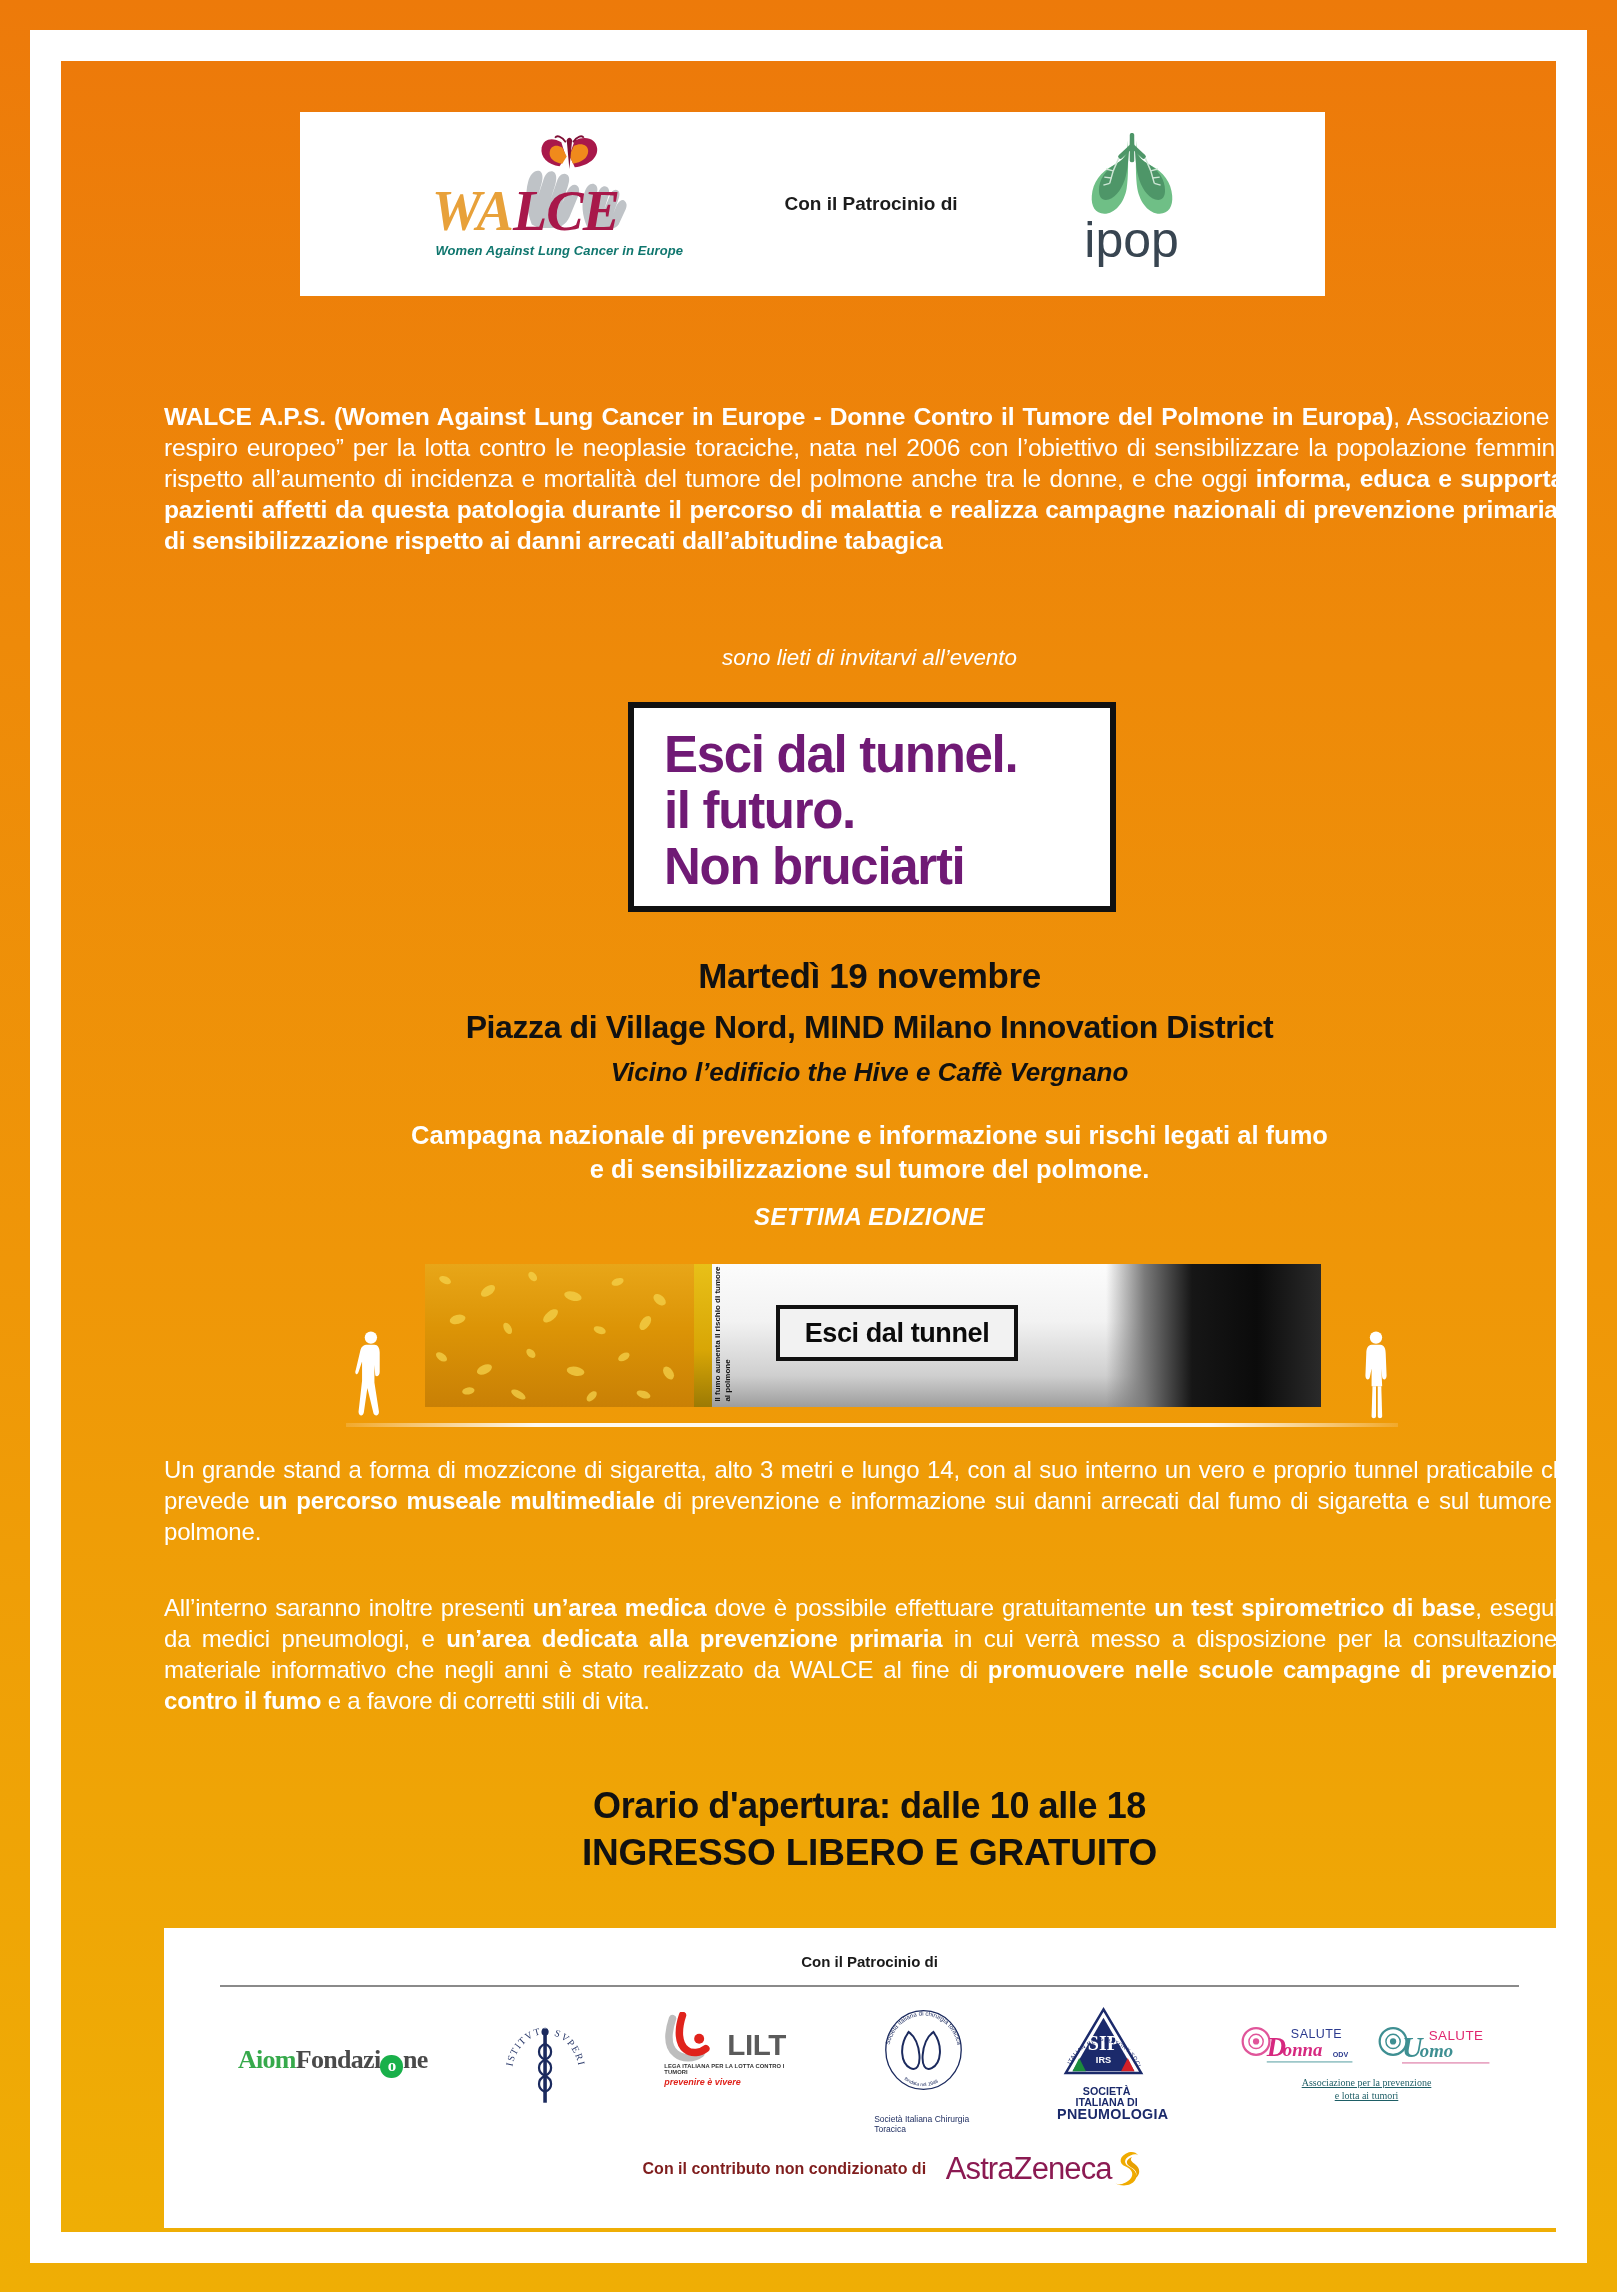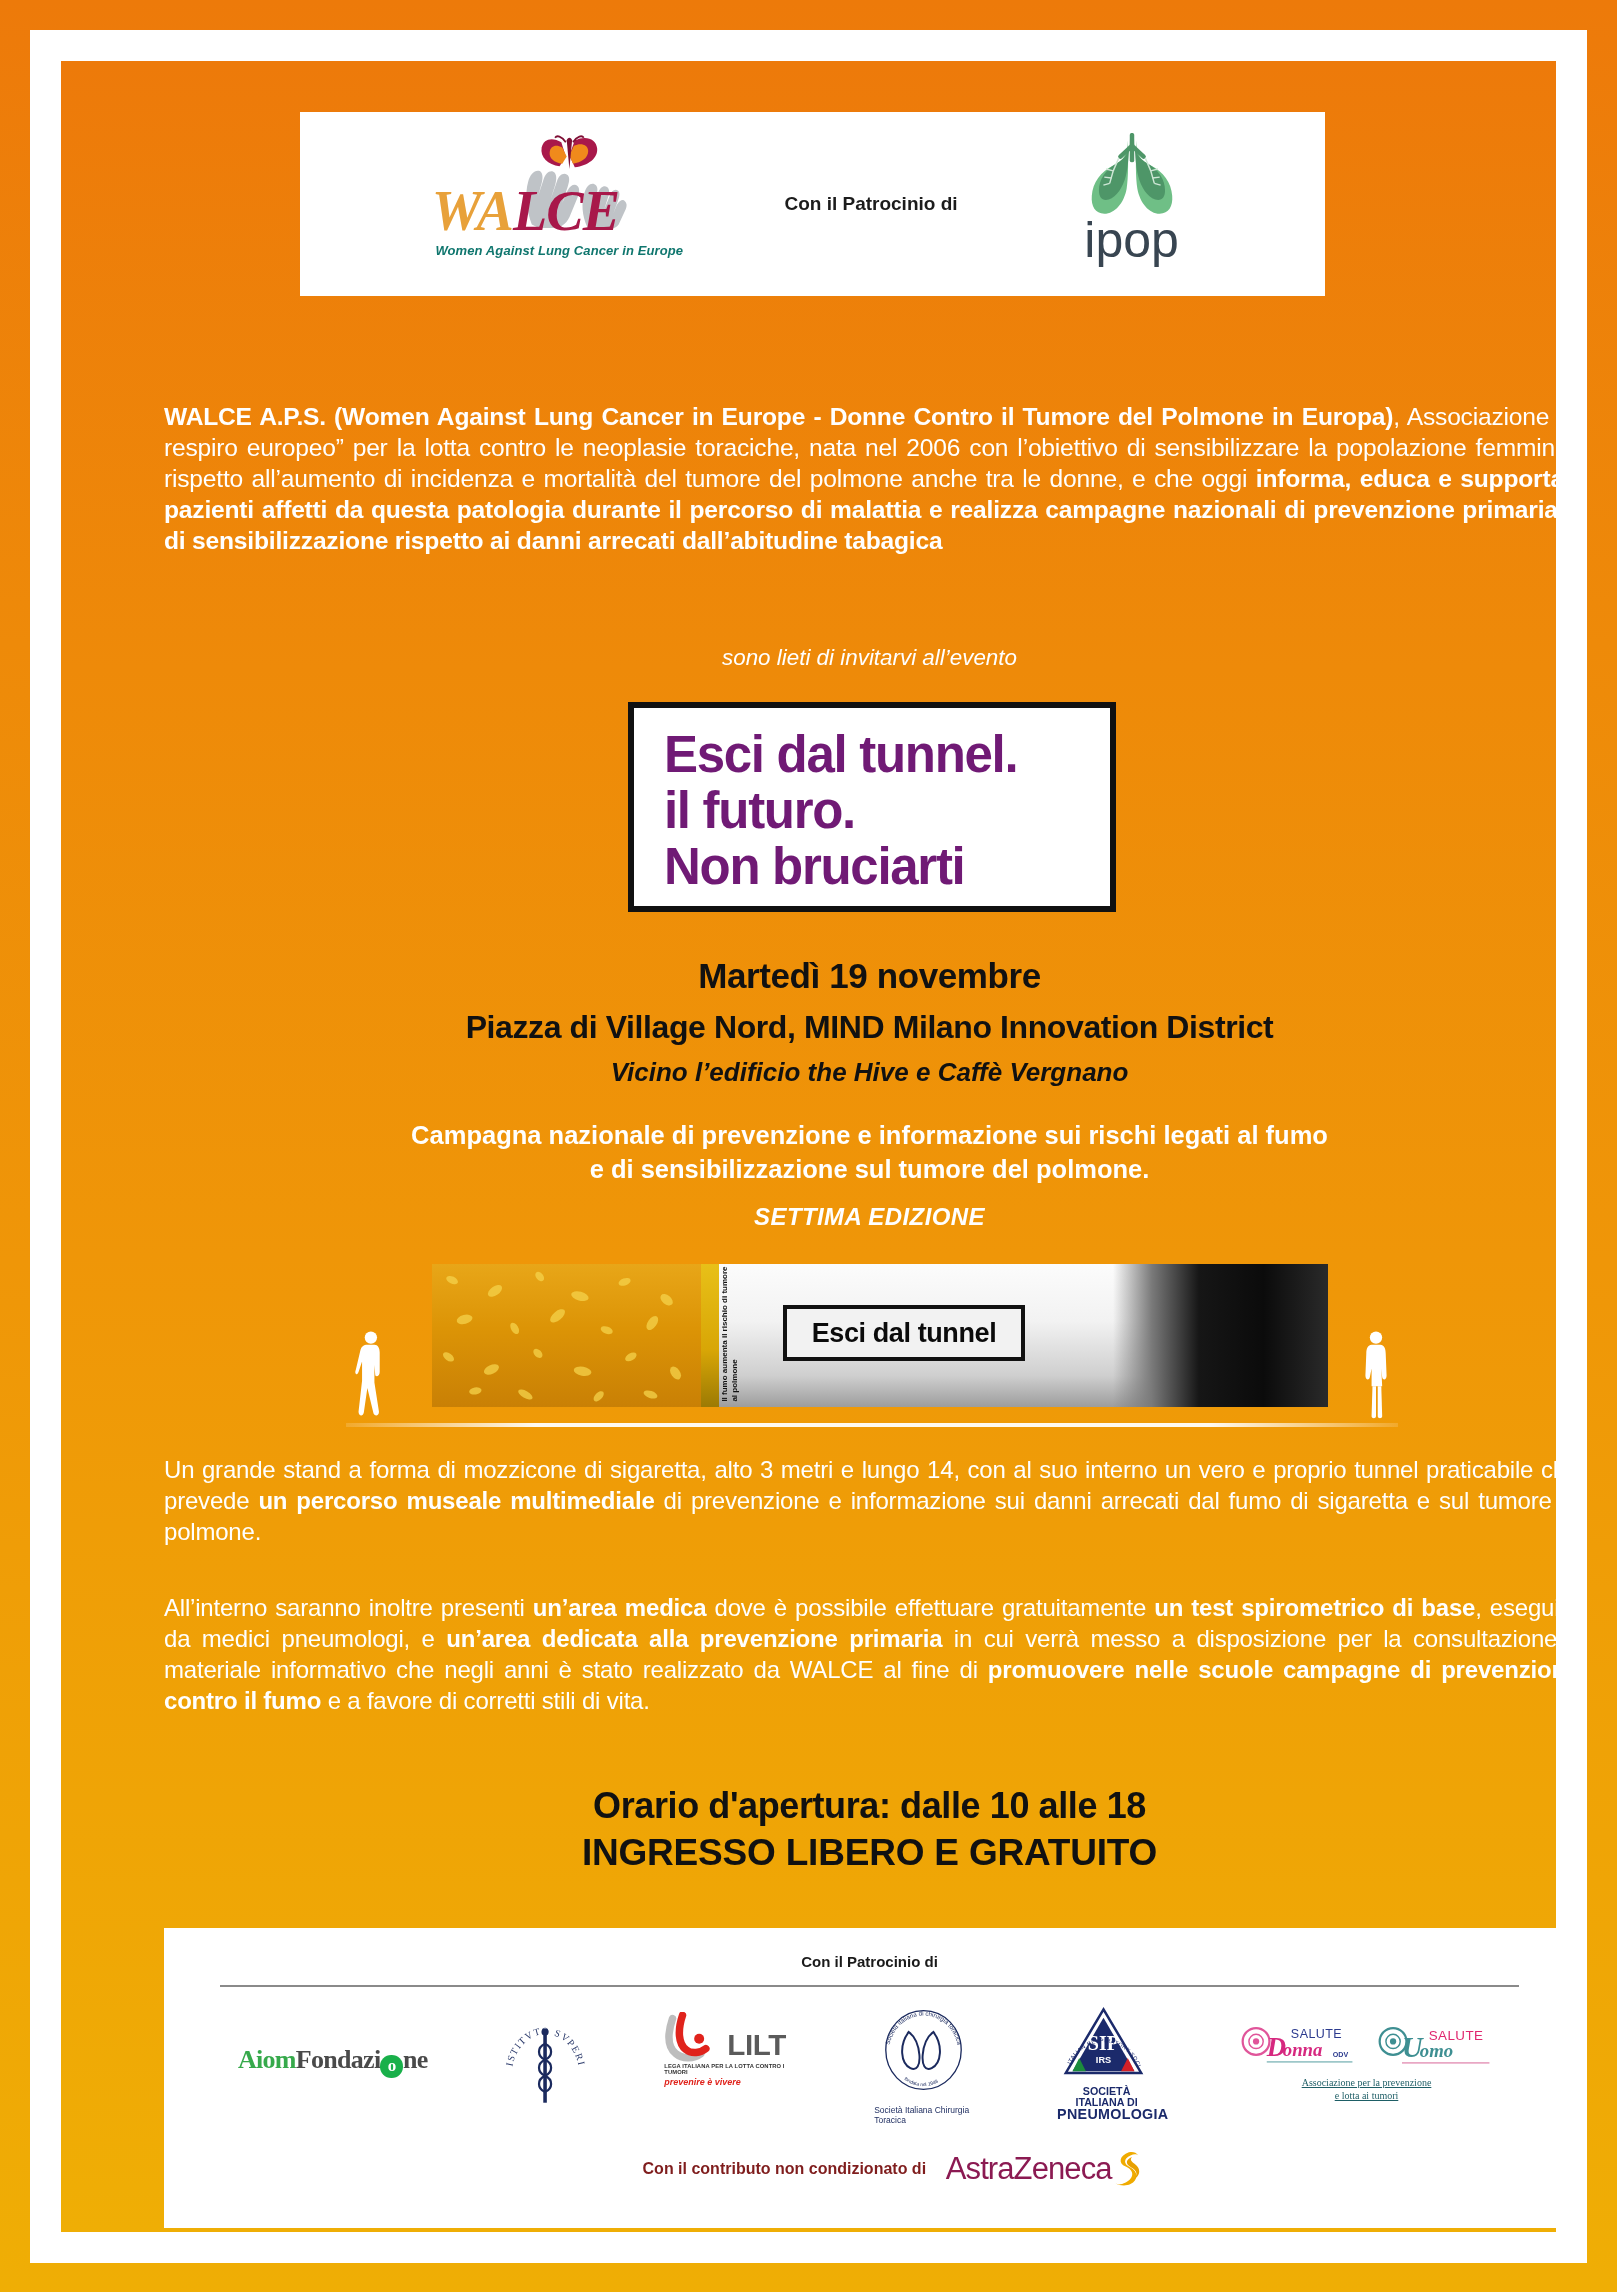--- a/index.html
+++ b/index.html
@@ -93,21 +93,20 @@
   .ev-ed{top:1142px;font-size:24px;font-style:italic;font-weight:bold;color:#FFFFFF;letter-spacing:0.4px;}
 
   
   .cig-wrap{position:absolute;left:278px;top:1196px;width:1066px;height:175px;}
   .ped{position:absolute;bottom:9px;width:30px;height:94px;}
   .ped.left{left:16px;}
   .ped.right{right:14.3px;}
   .cig{
     position:absolute;left:86px;top:7.2px;width:896px;height:143px;
     overflow:hidden;
-    margin-left:7px;
   }
   .cig-filter{
     position:absolute;left:0;top:0;width:269px;height:143px;
     background:linear-gradient(180deg,#E8A618 0%,#DC9406 45%,#C98005 100%);
   }
   .cig-band{
     position:absolute;left:269px;top:0;width:18px;height:143px;
     background:linear-gradient(180deg,#E8C018 0%,#D8A606 60%,#9C7A04 100%);
   }
   .cig-paper{
@@ -173,21 +172,21 @@
   .aiom .k{color:#4A4A4A;}
   .aiom .dot{display:inline-block;width:22.4px;height:22.4px;border-radius:50%;background:#19B04A;color:#fff;text-align:center;line-height:22.4px;font-size:17px;vertical-align:-2.7px;}
 
   .iss-wrap{position:relative;width:85px;height:94px;}
   .lilt-wrap{position:relative;width:134px;height:99px;}
   .lilt-txt{font-family:"Liberation Sans",sans-serif;font-size:29.6px;font-weight:bold;color:#5B5B5B;letter-spacing:-0.4px;}
   .lilt-sub{font-size:5.8px;font-weight:bold;color:#333;letter-spacing:0.1px;margin-top:0.9px;}
   .lilt-slogan{font-size:9px;font-style:italic;font-weight:bold;color:#E0231C;margin-top:1.8px;}
 
   .sict-wrap{position:relative;width:107px;height:106px;}
-  .sict-cap{font-size:8.5px;color:#1B2A5E;margin-top:11px;font-family:"Liberation Sans",sans-serif;}
+  .sict-cap{font-size:8.5px;color:#1B2A5E;margin-top:20px;font-family:"Liberation Sans",sans-serif;}
 
   .sip-wrap{position:relative;width:99px;height:112px;}
   .sip-cap{font-size:10.7px;color:#1B2A6B;font-weight:600;text-align:center;line-height:11.6px;}
   .sip-cap b{font-size:14.3px;font-weight:bold;display:block;letter-spacing:0.3px;}
 
   .sd-wrap{display:flex;flex-direction:column;align-items:center;width:269px;}
   .sd-row{display:flex;align-items:flex-start;gap:21.5px;}
   .sd-logo{position:relative;width:116px;height:50px;}
   .sd-cap{font-family:"Liberation Serif",serif;font-size:10px;color:#1E5E66;text-align:center;line-height:13.4px;margin-top:5.4px;text-decoration:underline;}
 

